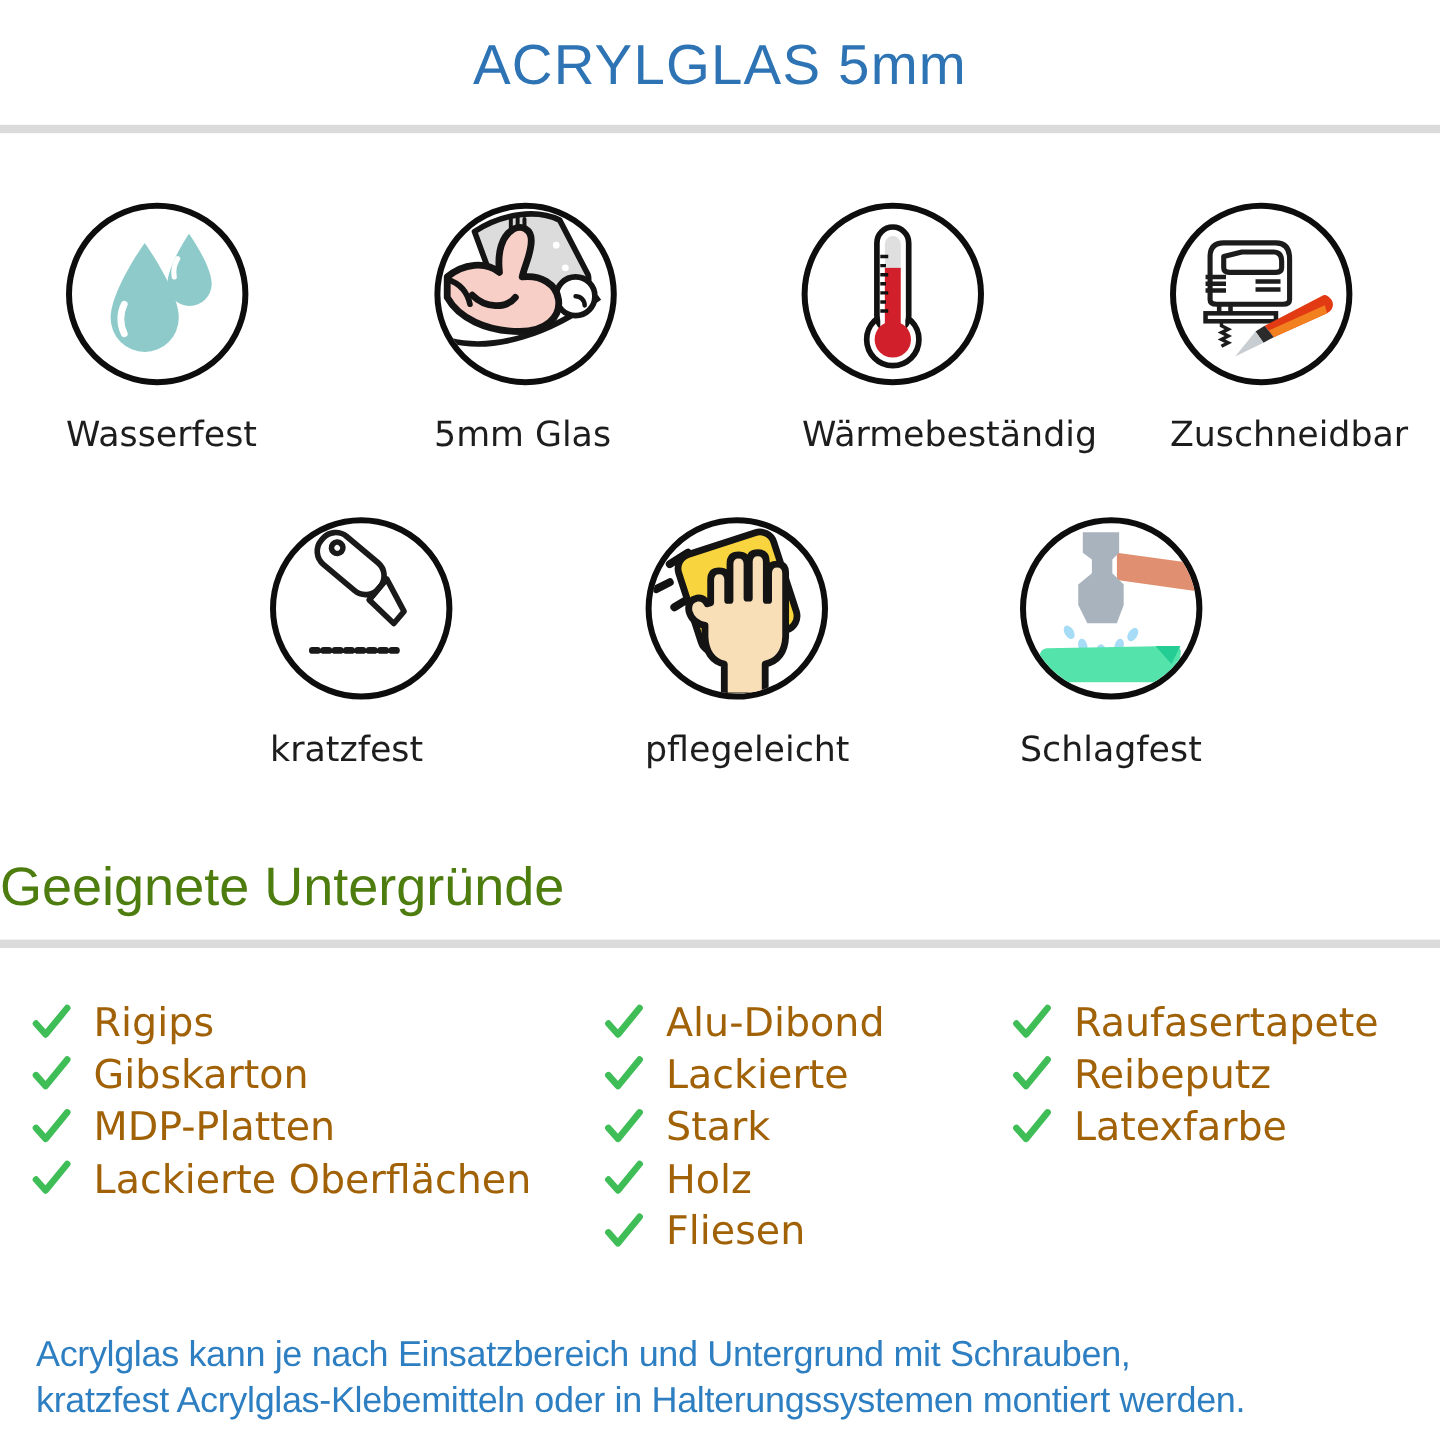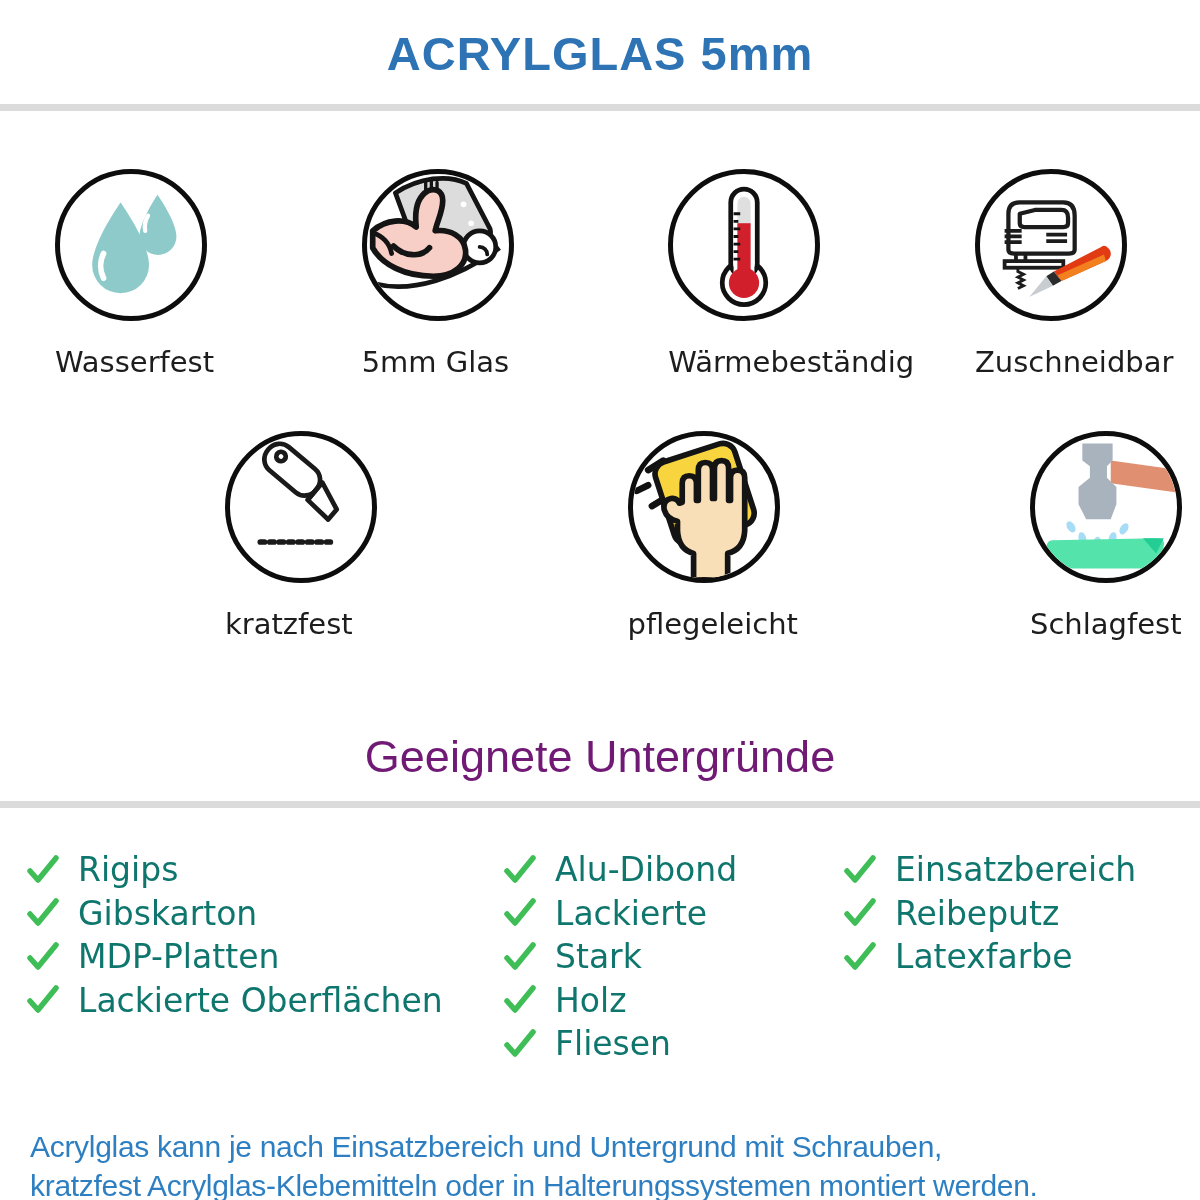--- a/index.html
+++ b/index.html
@@ -9,38 +9,38 @@
     position: relative;
     width: 1200px;
     height: 1200px;
     background: #ffffff;
     overflow: hidden;
   }
   .main-title {
     padding-top: 26px;
     text-align: center;
     font-size: 47px;
-    font-weight: 700;
+    font-weight: 400;
     letter-spacing: 1px;
     color: #2E74B5;
   }
   .divider {
     width: 100%;
     height: 7px;
     background: #DBDBDB;
   }
   .divider-1 { margin-top: 23px; }
   .divider-2 { margin-top: 18px; }
 
   .feature-row {
     display: flex;
     justify-content: space-between;
   }
   .row-1 { margin-top: 58px; padding: 0 55px; }
-  .row-2 { margin-top: 52px; padding-left: 225px; }
+  .row-2 { margin-top: 52px; padding-left: 225px; padding-right: 180px; }
   .feature {
     width: 170px;
     display: flex;
     flex-direction: column;
   }
   .icon-circle {
     width: 152px;
     height: 152px;
     border: 5px solid #0D0D0D;
     border-radius: 50%;
@@ -51,46 +51,46 @@
   .icon-circle svg { width: 142px; height: 142px; display: block; }
   .feature-label {
     margin-top: 24px;
     font-family: "DejaVu Sans", sans-serif;
     font-size: 29px;
     color: #1D1D1D;
     white-space: nowrap;
   }
 
   .section-heading {
-    margin-top: 90px;
-    text-align: center;
+    margin-top: 72px;
+    text-align: left;
     font-size: 45px;
     font-weight: 500;
-    color: #701a75;
+    color: #4d7c0f;
   }
 
   .surfaces {
     display: flex;
     margin-top: 40px;
     padding-left: 25px;
   }
   .surf-col-1 { width: 477px; }
   .surf-col-2 { width: 340px; }
   .surf-col-3 { width: 350px; }
   .check-item {
     display: flex;
     align-items: center;
     height: 43.5px;
     gap: 17px;
   }
   .check-item svg { width: 36px; height: 36px; flex: 0 0 auto; }
   .check-label {
     font-family: "DejaVu Sans", sans-serif;
     font-size: 33px;
-    color: #0f766e;
+    color: #a16207;
     white-space: nowrap;
   }
 
   .footer-note {
     margin-top: 61px;
     padding-left: 30px;
     font-size: 30px;
     line-height: 39px;
     color: #2E7FC2;
     letter-spacing: -0.3px;
@@ -286,21 +286,21 @@
           </svg>
         <span class="check-label">Fliesen</span>
       </div>
     </div>
 
     <div class="surf-col-3">
       <div class="check-item">
         <svg viewBox="0 0 36 36">
             <path d="M5 19 L13 28 L31 6" stroke="#3FBD57" stroke-width="5.5" fill="none" stroke-linecap="round" stroke-linejoin="round"></path>
           </svg>
-        <span class="check-label">Einsatzbereich</span>
+        <span class="check-label">Raufasertapete</span>
       </div>
       <div class="check-item">
         <svg viewBox="0 0 36 36">
             <path d="M5 19 L13 28 L31 6" stroke="#3FBD57" stroke-width="5.5" fill="none" stroke-linecap="round" stroke-linejoin="round"></path>
           </svg>
         <span class="check-label">Reibeputz</span>
       </div>
       <div class="check-item">
         <svg viewBox="0 0 36 36">
             <path d="M5 19 L13 28 L31 6" stroke="#3FBD57" stroke-width="5.5" fill="none" stroke-linecap="round" stroke-linejoin="round"></path>

